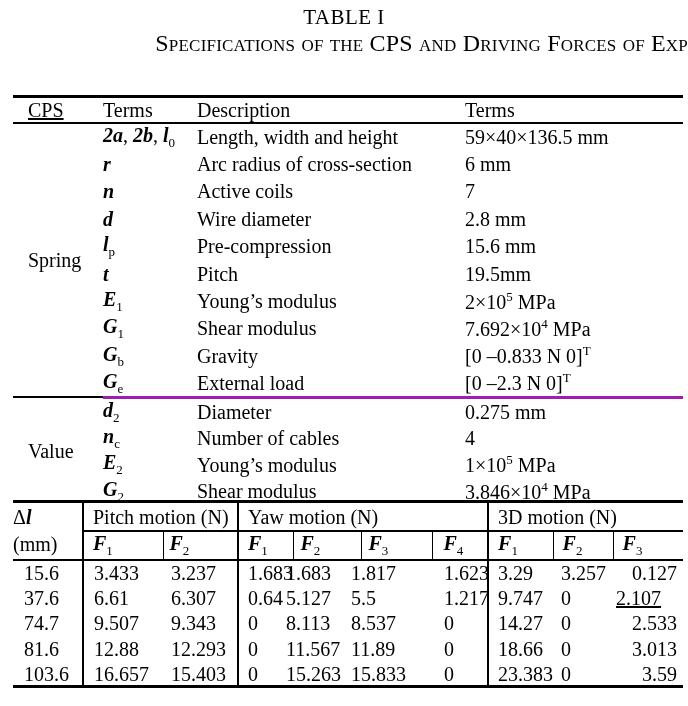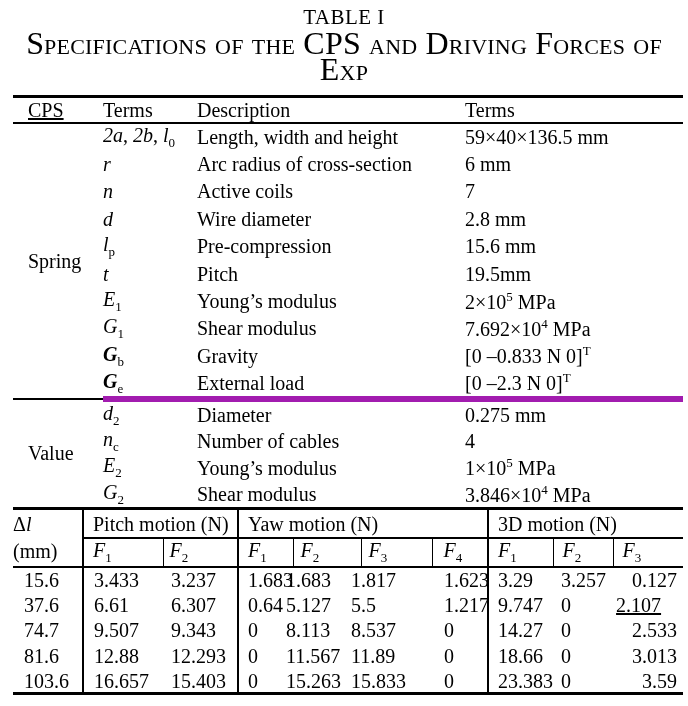--- a/index.html
+++ b/index.html
@@ -2,41 +2,41 @@
 <html><head>
 <meta charset="utf-8">
 <style>
   html,body { margin:0; padding:0; background:#ffffff; }
   .page {
     position:relative; width:688px; height:706px; background:#ffffff;
     font-family:"Liberation Serif", serif; color:#000; overflow:hidden;
   }
   .caption { position:absolute; top:4px; left:0; width:688px; text-align:center; }
   .cap-num { font-size:21px; line-height:26px; letter-spacing:0.5px; }
-  .cap-title { font-size:32px; line-height:26px; font-variant:small-caps; letter-spacing:0.2px; }
+  .cap-title { font-size:24px; line-height:26px; font-variant:small-caps; letter-spacing:0.2px;text-align:right; }
 
   table { border-collapse:collapse; table-layout:fixed; position:absolute; left:13px; width:670px; background:#fff; }
   th, td { font-weight:normal; text-align:left; padding:0; vertical-align:middle; font-size:20px; line-height:1.1; }
-  .it { font-style:italic; }
+  .it { font-style:italic;font-weight:bold; }
   .bi { font-style:italic; font-weight:bold; }
   sub { font-size:13px; }
   sup { font-size:13px; }
 
   
   .spec { top:95px; border-top:3px solid #000; }
   .spec thead th { height:24px; border-bottom:2px solid #000; }
   .spec tbody tr.spring { height:27.4px; }
   .spec tbody tr.cable  { height:26px; }
-  .spec tr.sep > td { border-bottom:6px solid #a21caf; }
+  .spec tr.sep > td { border-bottom:3px solid #a21caf; }
   .spec td.glabel { padding-left:15px; vertical-align:middle; }
   .spec td.gend { border-bottom:2px solid #000; }
   .spec .c1 { padding-left:15px;text-decoration:underline; }
 
   
-  .force { top:500px; border-top:3px solid #000; border-bottom:3px solid #000;margin-top:7px; }
+  .force { top:500px; border-top:3px solid #000; border-bottom:3px solid #000; }
   .force thead th { height:27px; }
   .force tbody tr { height:25.4px; }
   .v2 { border-right:2px solid #000; }
   .v1 { border-right:1.5px solid #000; }
   .hb { border-bottom:2px solid #000; }   
   .fb { border-bottom:2px solid #000; }   
   .p6 { padding-left:6px; } .p7 { padding-left:7px; }
   .p9 { padding-left:9px; } .p11 { padding-left:11px; }
   .force td.dl { padding-left:11px; }
   .force td.grp { position:relative; }

